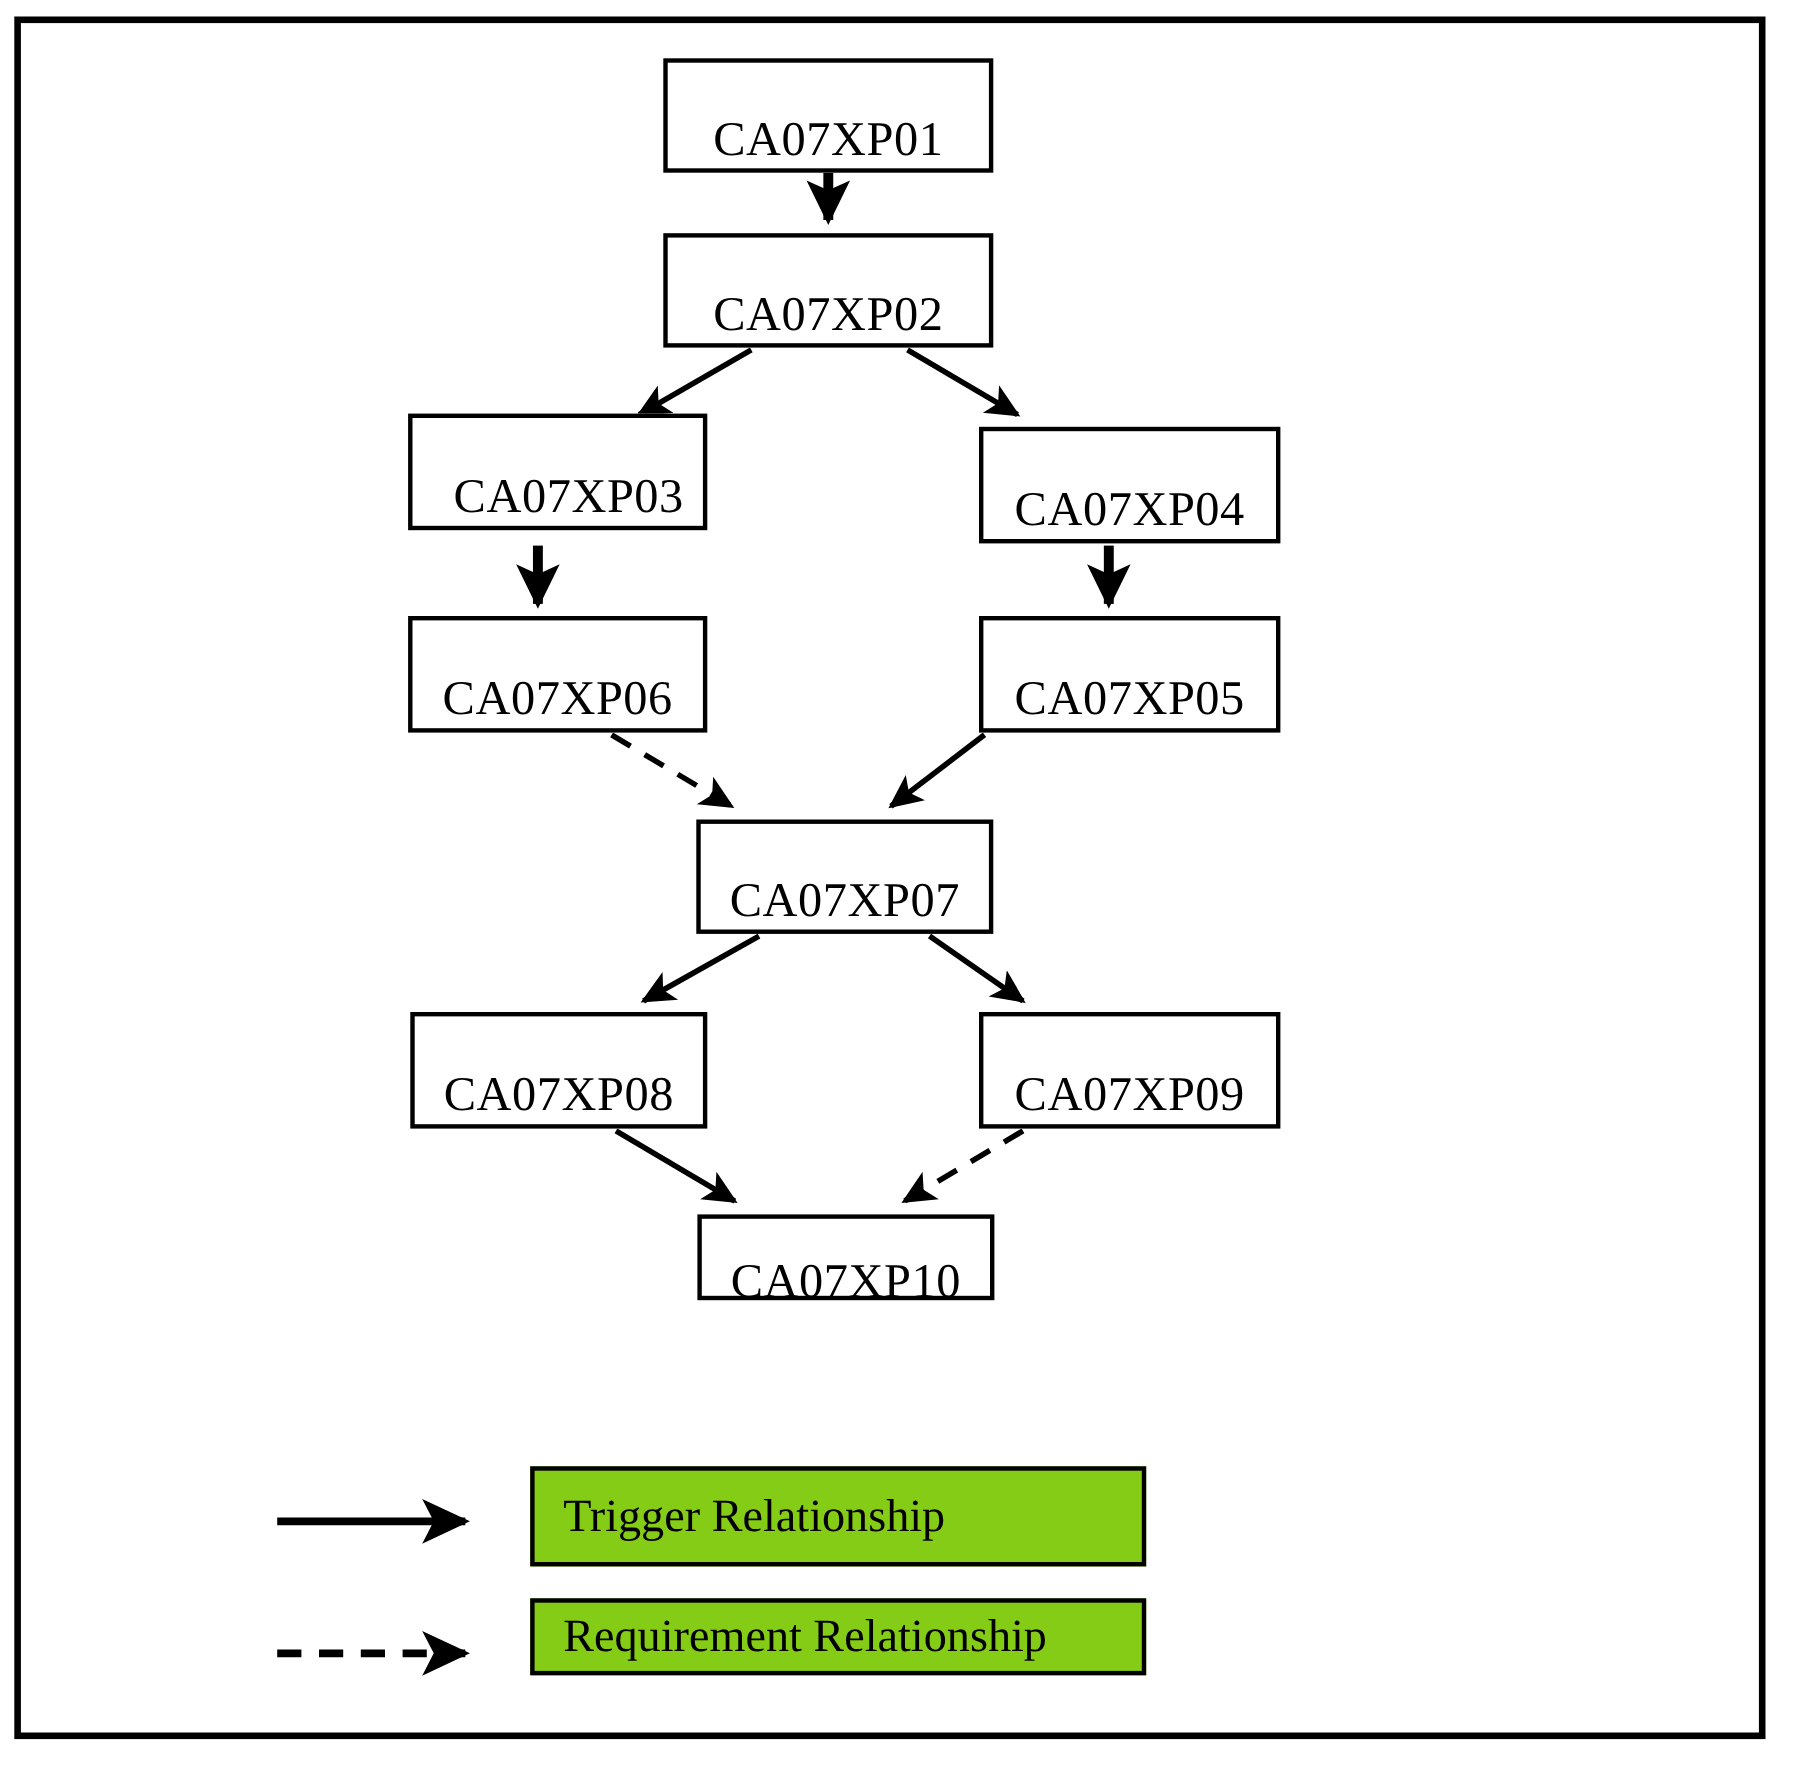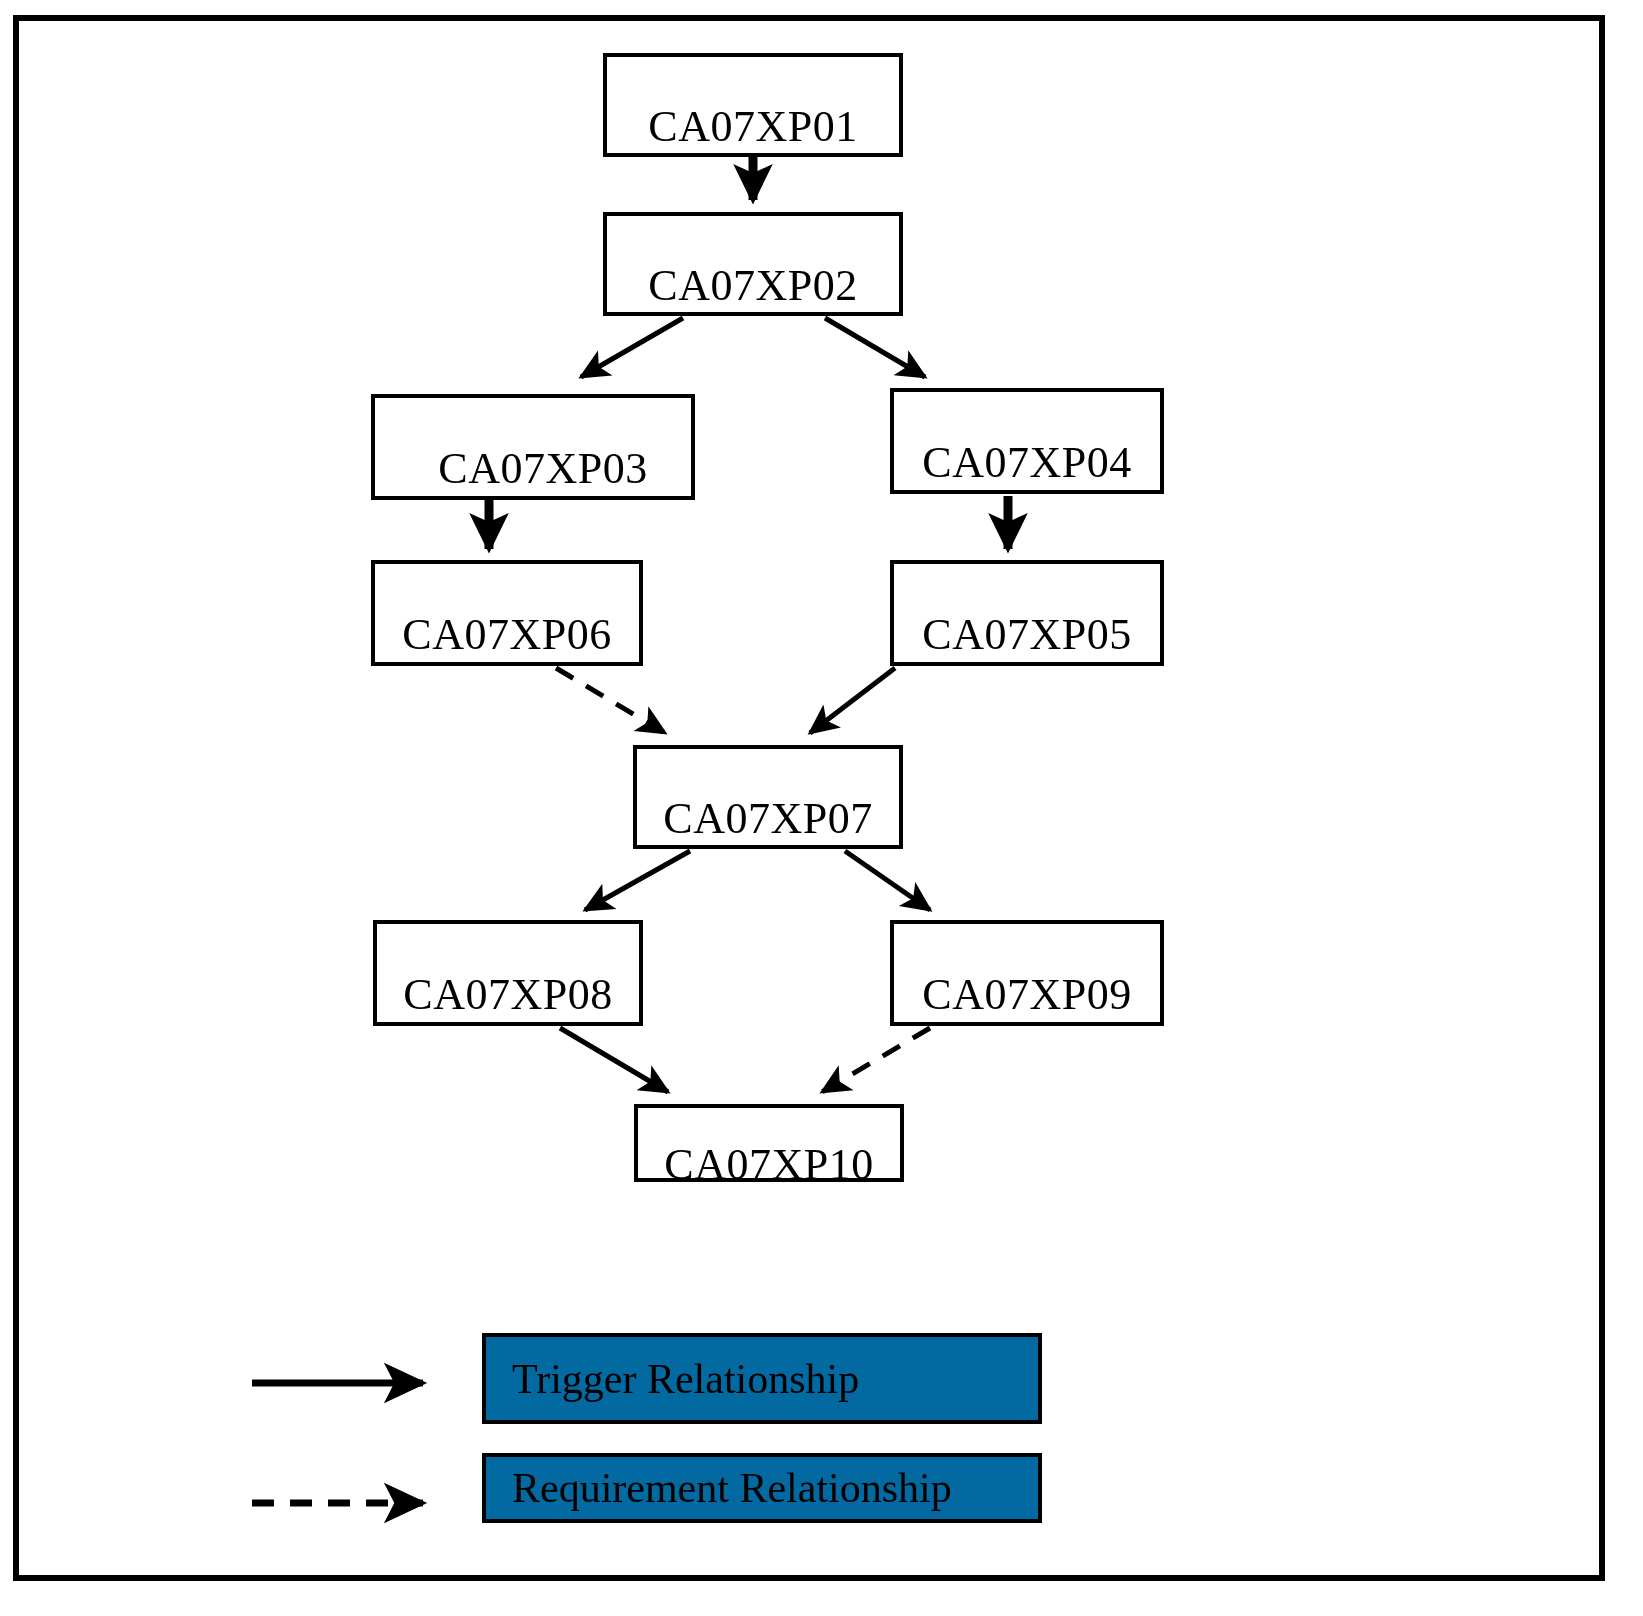--- a/index.html
+++ b/index.html
@@ -47,21 +47,21 @@
     line-height: 1;
     letter-spacing: 0.5px;
     white-space: nowrap;
     color: #000000;
     margin-top: 44px;
   }
   .legend-box {
     position: absolute;
     box-sizing: border-box;
     border: 4px solid #000000;
-    background: #0369a1;
+    background: #84cc16;
     display: flex;
     align-items: center;
   }
   .legend-label {
     font-size: 42px;
     line-height: 1;
     white-space: nowrap;
     padding-left: 26px;
     color: #000000;
   }
@@ -141,21 +141,21 @@
   </svg>
 
   <div class="node-box" style="left:603px; top:53px; width:300px; height:104px;">
     <span class="node-label">CA07XP01</span>
   </div>
 
   <div class="node-box" style="left:603px; top:212px; width:300px; height:104px;">
     <span class="node-label">CA07XP02</span>
   </div>
 
-  <div class="node-box" style="left:371px; top:394px; width:324px; height:106px;padding-left:20px;">
+  <div class="node-box" style="left:371px; top:376px; width:272px; height:106px;padding-left:20px;">
     <span class="node-label">CA07XP03</span>
   </div>
 
   <div class="node-box" style="left:890px; top:388px; width:274px; height:106px;">
     <span class="node-label">CA07XP04</span>
   </div>
 
   <div class="node-box" style="left:371px; top:560px; width:272px; height:106px;">
     <span class="node-label">CA07XP06</span>
   </div>

